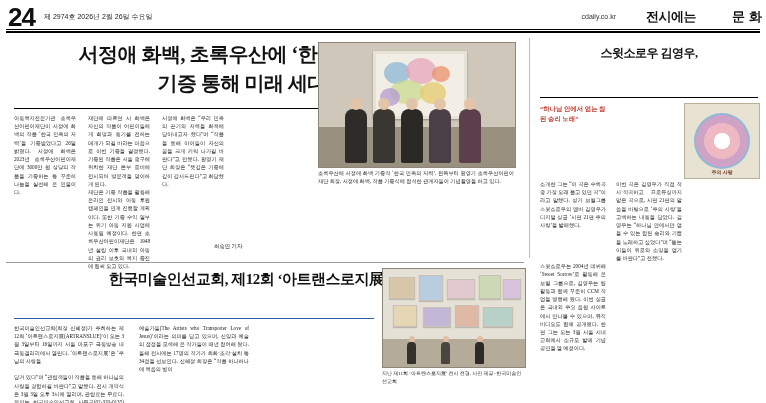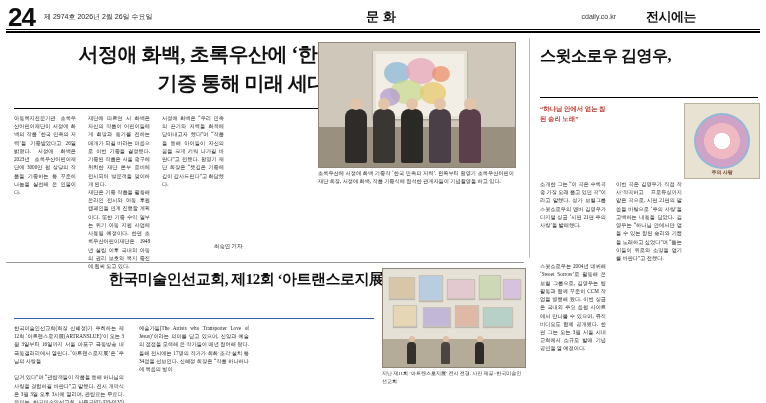--- a/index.html
+++ b/index.html
@@ -10,21 +10,21 @@
     color:#111;
     overflow:hidden;
     position:relative;
   }
   .page{position:relative;width:766px;height:403px;}
 
   
   .masthead{position:absolute;left:0;top:0;width:702px;height:34px;}
   .page-num{position:absolute;left:8px;top:2px;font-size:26px;font-weight:bold;letter-spacing:-1px;font-family:"Liberation Sans",sans-serif;}
   .issue-line{position:absolute;left:44px;top:12px;font-size:7px;color:#222;font-family:"Liberation Sans",sans-serif;}
-  .section-title{position:absolute;left:0;top:8px;width:766px;text-align:center;font-size:13px;font-weight:bold;letter-spacing:4px;}
+  .section-title{position:absolute;left:0;top:8px;width:766px;text-align:right;font-size:13px;font-weight:bold;letter-spacing:4px;}
   .site-url{position:absolute;right:86px;top:13px;font-size:7px;color:#333;font-family:"Liberation Sans",sans-serif;}
   .logo{position:absolute;right:6px;top:8px;font-size:13px;font-weight:bold;letter-spacing:-0.5px;}
   .rule-top{position:absolute;left:6px;top:29px;width:754px;height:1px;background:#000;}
   .rule-top2{position:absolute;left:6px;top:31px;width:754px;height:2px;background:#000;}
 
   
   .vdiv{position:absolute;top:38px;width:1px;height:220px;background:#bdbdbd;}
   .vdiv.a{left:529px;}
 
   
@@ -48,22 +48,22 @@
     box-shadow:0 1px 2px rgba(0,0,0,.3);}
   .pm-art i{position:absolute;border-radius:50%;opacity:.75;display:block;}
   .pm-floor{position:absolute;left:0;top:84px;width:196px;height:40px;background:#9a9080;}
   .pm-person{position:absolute;bottom:4px;width:22px;height:54px;border-radius:8px 8px 2px 2px;}
   .pm-head{position:absolute;top:-11px;left:5px;width:12px;height:12px;border-radius:50%;background:#e4c4a8;}
   .caption-main{position:absolute;left:318px;top:170px;width:196px;font-size:5.2px;line-height:1.5;text-align:justify;color:#1a1a1a;}
   .byline{position:absolute;left:214px;top:243px;font-size:5.4px;}
 
   
   .headline-right{
-    position:absolute;left:540px;top:44px;width:218px;text-align:left;
-    font-size:16px;font-weight:bold;line-height:1.5;letter-spacing:-0.5px;
+    position:absolute;left:540px;top:44px;width:218px;text-align:center;
+    font-size:12px;font-weight:bold;line-height:1.5;letter-spacing:-0.5px;
   }
   .rr-rule{position:absolute;left:540px;top:97px;width:218px;height:1px;background:#000;}
   .quote-box{position:absolute;left:540px;top:104px;width:66px;font-size:6.4px;font-weight:bold;line-height:1.5;color:#c0392b;}
   .cd-photo{position:absolute;left:684px;top:103px;width:74px;height:74px;background:#e8e2d2;border:1px solid #b9b09a;overflow:hidden;}
   .cd-ring{position:absolute;left:50%;top:50%;transform:translate(-50%,-50%);width:56px;height:56px;border-radius:50%;
     background:radial-gradient(circle at 50% 50%, #fff 0 8px, #efb9c4 8px 18px, #cfa3c6 18px 26px, #8fb9d8 26px 100%);}
   .cd-label{position:absolute;left:0;bottom:3px;width:74px;text-align:center;font-size:5px;color:#6b3b2a;font-weight:bold;}
   .rcols{position:absolute;left:540px;top:180px;width:218px;height:212px;}
   .rcol{float:left;width:66px;margin-right:10px;font-size:5.2px;line-height:1.58;text-align:justify;color:#1a1a1a;}
 

